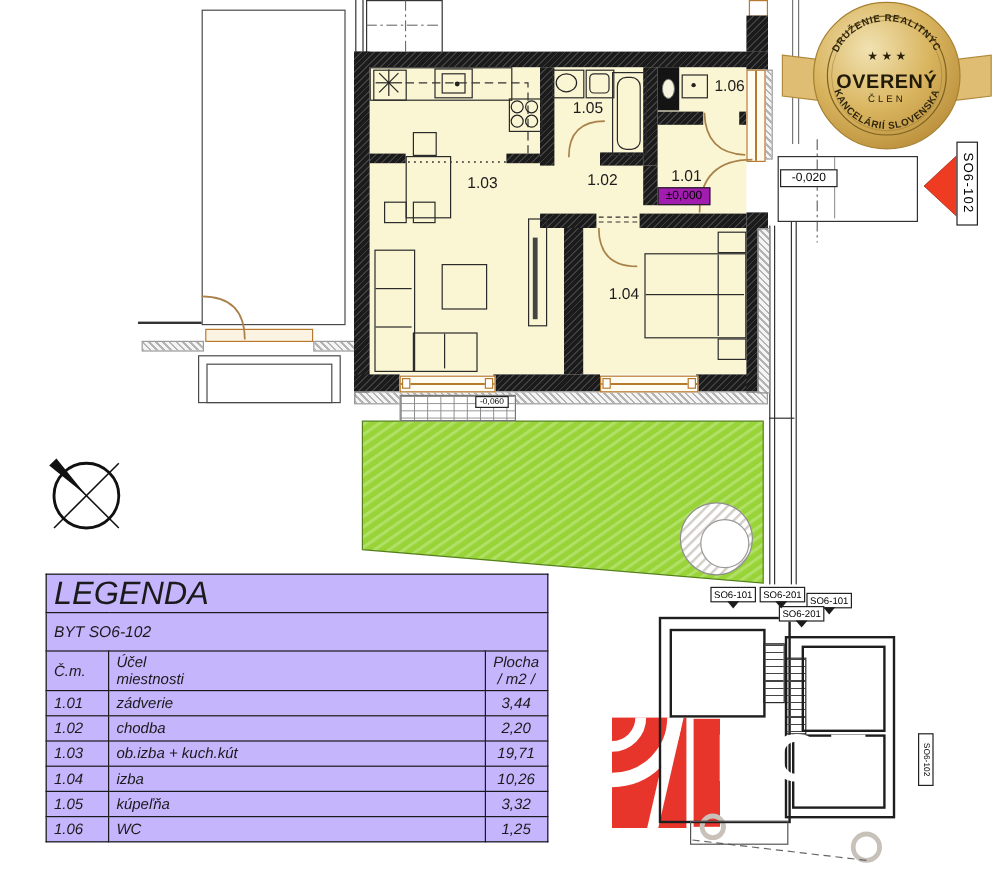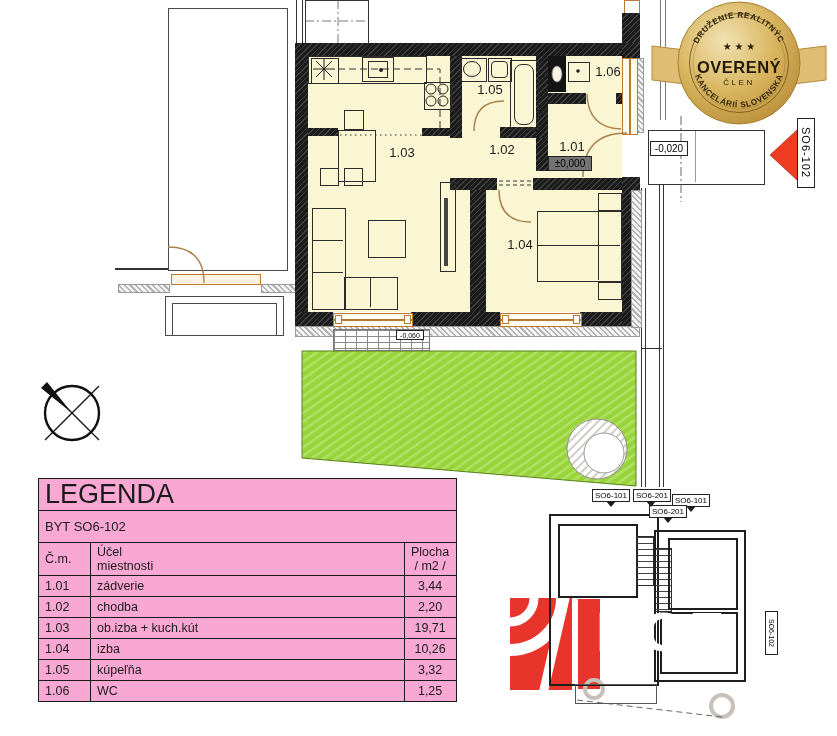--- a/index.html
+++ b/index.html
@@ -7,29 +7,29 @@
   .abs{position:absolute;}
   .wall{position:absolute;background:#1b1b1b;background-image:repeating-linear-gradient(135deg,rgba(255,255,255,.16) 0 1px,transparent 1px 4px);z-index:2;}
   .thin{position:absolute;border:1px solid #4a4a4a;z-index:1;}
   .f{position:absolute;border:1px solid #2b2b2b;z-index:3;}
   .hatchG{position:absolute;background:repeating-linear-gradient(45deg,#b3b3b3 0 1.5px,#f4f4f4 1.5px 4px);border:1px solid #9a9a9a;z-index:2;box-sizing:border-box;}
   .winH{position:absolute;border:1px solid #b87a2e;background:#fffdf2 linear-gradient(to bottom,transparent 44%,#b87a2e 44%,#b87a2e 56%,transparent 56%);z-index:3;}
   .winH::before,.winH::after{content:"";position:absolute;top:1px;width:5px;height:7px;border:1px solid #b87a2e;background:#fff;}
   .winH::before{left:1px;} .winH::after{right:1px;}
   .winV{position:absolute;border:1px solid #b87a2e;background:#fffdf2 linear-gradient(to right,transparent 44%,#b87a2e 44%,#b87a2e 56%,transparent 56%);z-index:3;}
   .lbl{position:absolute;font-size:13px;color:#1c1c1c;z-index:6;white-space:nowrap;text-align:center;}
-  .box{position:absolute;border:1px solid #222;background:#737373;display:flex;align-items:center;justify-content:center;z-index:6;white-space:nowrap;box-sizing:border-box;}
+  .box{position:absolute;border:1px solid #222;background:#a21caf;display:flex;align-items:center;justify-content:center;z-index:6;white-space:nowrap;box-sizing:border-box;}
   .siteLbl{position:absolute;border:1px solid #222;background:#fff;font-size:8px;line-height:11px;padding:0 2px;z-index:6;white-space:nowrap;}
   .tri{position:absolute;width:0;height:0;border-left:5px solid transparent;border-right:5px solid transparent;border-top:6px solid #1c1c1c;z-index:6;}
   .vtext{writing-mode:vertical-rl;text-orientation:mixed;}
   .brick{position:absolute;background-color:#fff;background-image:linear-gradient(#8a8a8a 1px,transparent 1px),linear-gradient(90deg,#8a8a8a 1px,transparent 1px);background-size:11px 6px;border:1px solid #777;z-index:2;}
   .blueHatch{background:#bfe3f6;background-image:repeating-linear-gradient(45deg,rgba(90,170,215,.55) 0 3px,transparent 3px 7px);}
   .stairs{position:absolute;border:1px solid #2a2a2a;background:repeating-linear-gradient(to bottom,#444 0 1px,transparent 1px 6px);z-index:2;}
   .mini{position:absolute;border:2px solid #1e1e1e;background:transparent;z-index:2;box-sizing:border-box;}
-  #legend{position:absolute;left:38px;top:478px;z-index:4;border-collapse:collapse;background:#f9a8d4;}
+  #legend{position:absolute;left:38px;top:478px;z-index:4;border-collapse:collapse;background:#c4b5fd;font-style:italic;}
   #legend td{border:1px solid #1a1a1a;color:#1a1a1a;vertical-align:middle;}
   #legend .t{font-size:27px;padding:0 6px;height:29px;}
   #legend .s{font-size:13px;padding:0 6px;height:31px;}
   #legend .h{font-size:12.5px;padding:2px 6px;height:28px;}
   #legend .c{font-size:12.5px;padding:0 6px;height:20px;}
   #legend .r{text-align:center;padding-right:7px;}
   #bcf{position:absolute;left:596px;top:604px;font-size:56px;font-weight:bold;color:#fff;letter-spacing:6px;z-index:6;line-height:1;text-align:right;}
   svg{position:absolute;left:0;top:0;}
 </style>
 </head>
@@ -198,21 +198,21 @@
     <path d="M 305 21 H 367" stroke="#555" stroke-width="0.8" stroke-dasharray="9 3 2 3" fill="none"></path>
   </svg>
 
   <div class="lbl" style="left:552px;top:139px;width:40px;">1.01</div>
   <div class="lbl" style="left:482px;top:142px;width:40px;">1.02</div>
   <div class="lbl" style="left:382px;top:145px;width:40px;">1.03</div>
   <div class="lbl" style="left:500px;top:237px;width:40px;">1.04</div>
   <div class="lbl" style="left:470px;top:82px;width:40px;">1.05</div>
   <div class="lbl" style="left:588px;top:64px;width:40px;">1.06</div>
   <div class="box" style="left:548px;top:156px;width:44px;height:15px;font-size:10px;">±0,000</div>
-  <div class="box" style="left:650px;top:141px;width:38px;height:15px;font-size:10px;background:#fff;">-0,020</div>
+  <div class="box" style="left:650px;top:141px;width:48px;height:15px;font-size:10px;background:#fff;">-0,020</div>
   <div class="box" style="left:396px;top:330px;width:28px;height:10px;font-size:7px;background:#fff;">-0,060</div>
   <div class="box vtext" style="left:797px;top:118px;width:18px;height:70px;font-size:11px;background:#fff;letter-spacing:1px;">SO6-102</div>
 
   <div class="siteLbl" style="left:592px;top:489px;">SO6-101</div>
   <div class="siteLbl" style="left:633px;top:489px;">SO6-201</div>
   <div class="siteLbl" style="left:672px;top:494px;">SO6-101</div>
   <div class="siteLbl" style="left:649px;top:505px;">SO6-201</div>
   <div class="tri" style="left:606px;top:501px;"></div>
   <div class="tri" style="left:646px;top:501px;"></div>
   <div class="tri" style="left:686px;top:506px;"></div>

